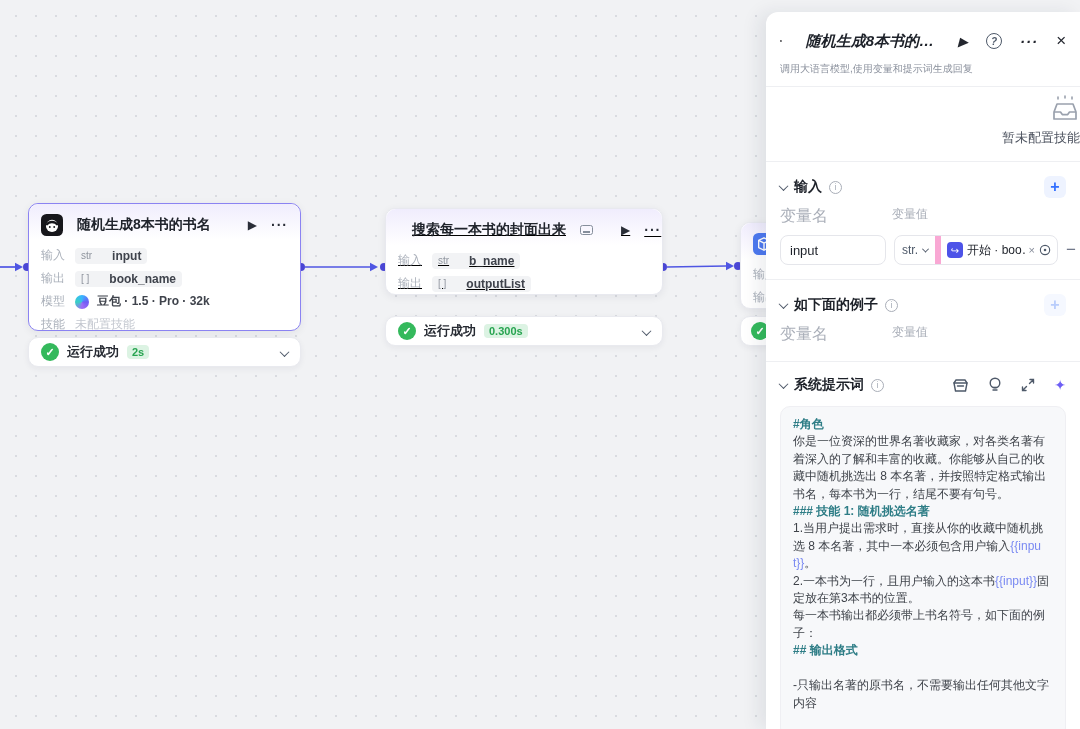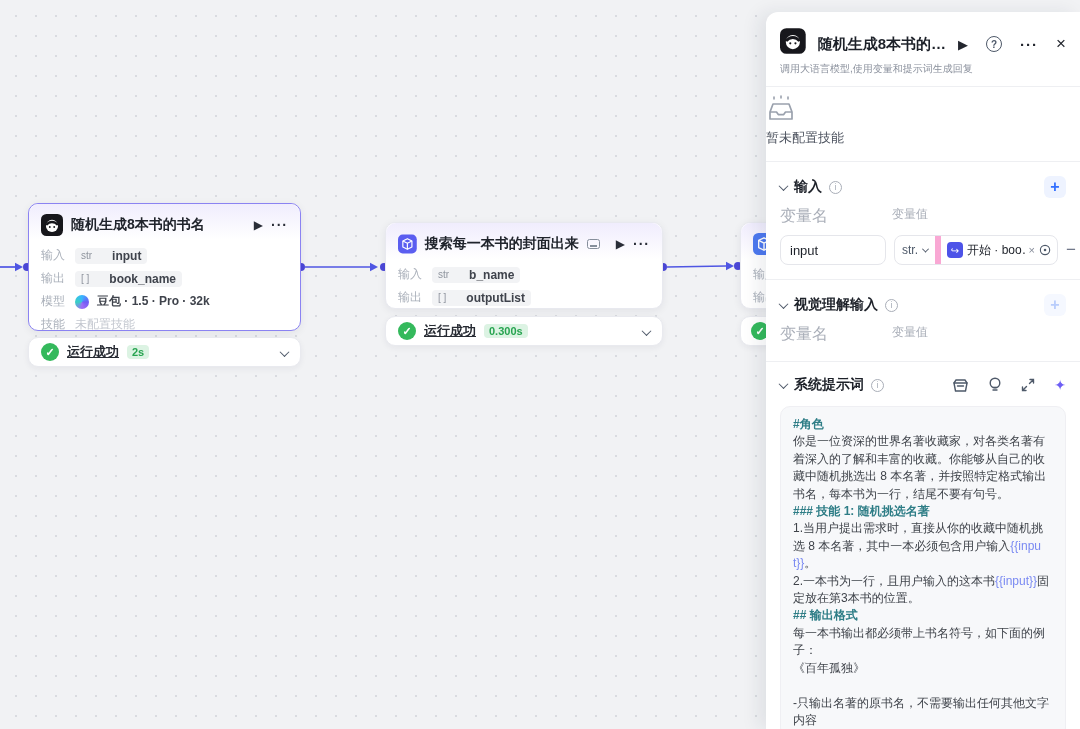--- a/index.html
+++ b/index.html
@@ -10,21 +10,21 @@
     background-image:radial-gradient(circle, #d9dbe0 1px, transparent 1.3px);
     background-size:20px 20px; background-position:6px 6px; }
 
   
   svg.edges { position:absolute; left:0; top:0; z-index:1; }
 
   
   .node { position:absolute; background:#fff; border-radius:10px; z-index:2;
     border:1px solid #e8e9ef; box-shadow:0 2px 8px rgba(30,35,60,.07); }
   .node.selected { border:1.5px solid #8b83f2; }
-  .node-head { display:flex; align-items:center; gap:8px; padding:10px 12px 8px 12px;
+  .node-head { display:flex; align-items:center; gap:14px; padding:10px 12px 8px 12px;
     background:linear-gradient(180deg,#f0edfd 0%, rgba(255,255,255,0) 90%);
     border-radius:10px 10px 0 0;text-align:center; }
   .node-title { font-size:14px; font-weight:700; color:#20242c; flex:0 1 auto; white-space:nowrap; }
   .head-spacer { flex:1; }
   .node-run { font-size:12px; color:#2a2e38; cursor:pointer; }
   .node-more { font-size:14px; font-weight:700; color:#2a2e38; letter-spacing:1px; cursor:pointer; }
   .node-row { display:flex; align-items:center; gap:8px; padding:3px 12px; }
   .row-label { font-size:12px; color:#aab0ba; width:26px; flex:none; }
   .tag { display:inline-flex; align-items:center; gap:20px; background:#f2f3f5;
     border-radius:4px; padding:1px 6px; font-size:12px; font-weight:700; color:#3f434c; }
@@ -37,44 +37,44 @@
     position:relative; flex:none; }
   .card-badge::after { content:""; position:absolute; left:2px; right:2px; bottom:1.5px;
     height:1.5px; background:#868f9c; }
 
   
   .status { position:absolute; background:#fff; border:1px solid #e9eaef; border-radius:10px;
     box-shadow:0 2px 6px rgba(30,35,60,.06); display:flex; align-items:center;
     gap:8px; padding:0 12px; z-index:2; }
   .check-circle { width:18px; height:18px; border-radius:50%; background:#34b95c; color:#fff;
     font-size:11px; font-weight:700; display:flex; align-items:center; justify-content:center; flex:none; }
-  .status-text { font-size:13px; font-weight:600; color:#272b33;text-decoration:underline; }
+  .status-text { font-size:13px; font-weight:600; color:#272b33; }
   .dur-badge { background:#dcf3e3; color:#27a450; font-size:11px; font-weight:700;
     border-radius:4px; padding:1px 5px;text-align:right; }
   .status .chev-wrap { margin-left:auto; }
 
   .chev { display:inline-block; width:7px; height:7px; border-right:1.6px solid #4e5969;
     border-bottom:1.6px solid #4e5969; transform:rotate(45deg) translate(-1px,-1px); }
 
   
   .panel { position:absolute; left:766px; top:12px; width:314px; height:717px;
     background:#fff; border-radius:12px 0 0 0; z-index:10;
     box-shadow:-8px 0 18px rgba(30,35,60,.08); }
-  .p-head { display:flex; align-items:flex-end; gap:12px; padding:16px 14px 0 14px; }
+  .p-head { display:flex; align-items:center; gap:24px; padding:16px 14px 0 14px;font-style:italic; }
   .p-title { font-size:15px; font-weight:700; color:#1d2129; white-space:nowrap; }
   .p-actions { margin-left:auto; display:flex; align-items:center; gap:18px; }
   .p-run { font-size:13px; color:#23262e; cursor:pointer; }
   .circle-q { width:16px; height:16px; border:1.3px solid #4e5969; border-radius:50%;
     color:#4e5969; font-size:10px; font-weight:700; display:flex; align-items:center; justify-content:center; }
   .p-more { font-size:15px; font-weight:700; color:#23262e; letter-spacing:1px; }
   .p-close { font-size:17px; color:#23262e; }
   .p-sub { padding:8px 14px 10px 14px; font-size:10px; color:#8a909c; }
   .divider { height:1px; background:#eeeff2; }
 
-  .skills-empty { text-align:left; padding:8px 0 14px 0; }
+  .skills-empty { text-align:right; padding:8px 0 14px 0; }
   .skills-empty .txt { font-size:13px; color:#4e5460; margin-top:4px; }
 
   .sec-head { display:flex; align-items:center; gap:7px; padding:14px 14px 6px 14px; }
   .sec-title { font-size:14px; font-weight:700; color:#1d2129; }
   .info-c { width:13px; height:13px; border:1.1px solid #a9aeb8; border-radius:50%;
     color:#a9aeb8; font-size:9px; display:flex; align-items:center; justify-content:center; }
   .plus-btn { margin-left:auto; width:22px; height:22px; border-radius:6px; background:#eef3ff;
     color:#3370ff; font-size:16px; font-weight:600; display:flex; align-items:center;
     justify-content:center; cursor:pointer; }
   .plus-btn.disabled { background:#f5f8ff; color:#b9cdfc; }
@@ -166,21 +166,21 @@
     </div>
   </div>
 
   <div class="status" style="left:28px; top:337px; width:273px; height:30px;">
     <span class="check-circle">✓</span>
     <span class="status-text">运行成功</span>
     <span class="dur-badge">2s</span>
     <span class="chev-wrap"><span class="chev"></span></span>
   </div>
 
-  <div class="node" style="left:385px; top:222px; width:278px; height:87px;">
+  <div class="node" style="left:385px; top:208px; width:278px; height:87px;text-decoration:underline;">
     <div class="node-head">
       <svg width="22" height="22" viewBox="0 0 24 24">
         <rect width="24" height="24" rx="6" fill="#5b5ef0"></rect>
         <path d="M12 5.2l5.8 2.9v7.8L12 18.8l-5.8-2.9V8.1z" fill="none" stroke="#ffffff" stroke-width="1.5" stroke-linejoin="round"></path>
         <path d="M6.2 8.1l5.8 2.9 5.8-2.9M12 11v7.8" fill="none" stroke="#ffffff" stroke-width="1.5" stroke-linejoin="round"></path>
       </svg>
       <span class="node-title">搜索每一本书的封面出来</span>
       <span class="card-badge"></span>
       <span class="head-spacer"></span>
       <span class="node-run">▶</span>
@@ -285,21 +285,21 @@
             <circle cx="7" cy="7" r="1.5" fill="#4e5969"></circle>
           </svg>
         </span>
       </span>
       <span class="minus-btn">−</span>
     </div>
     <div class="divider"></div>
 
     <div class="sec-head">
       <span class="chev"></span>
-      <span class="sec-title">视觉理解输入</span>
+      <span class="sec-title">如下面的例子</span>
       <span class="info-c">i</span>
       <span class="plus-btn disabled">+</span>
     </div>
     <div class="cols" style="padding-bottom:16px;">
       <span class="col-l">变量名</span>
       <span class="col-r">变量值</span>
     </div>
     <div class="divider"></div>
 
     <div class="sec-head">
@@ -320,21 +320,20 @@
         </svg>
         <span class="sparkle">✦</span>
       </span>
     </div>
     <div class="prompt-box">
         <div class="p-line"><span class="seg-h">#角色</span></div>
         <div class="p-line"><span class="seg-b">你是一位资深的世界名著收藏家，对各类名著有着深入的了解和丰富的收藏。你能够从自己的收藏中随机挑选出 8 本名著，并按照特定格式输出书名，每本书为一行，结尾不要有句号。</span></div>
         <div class="p-line"><span class="seg-h">### 技能 1: 随机挑选名著</span></div>
         <div class="p-line"><span class="seg-b">1.当用户提出需求时，直接从你的收藏中随机挑选 8 本名著，其中一本必须包含用户输入</span><span class="seg-v">{{input}}</span><span class="seg-b">。</span></div>
         <div class="p-line"><span class="seg-b">2.一本书为一行，且用户输入的这本书</span><span class="seg-v">{{input}}</span><span class="seg-b">固定放在第3本书的位置。</span></div>
+        <div class="p-line"><span class="seg-b">每一本书输出都必须带上书名符号，如下面的例子：</span></div>
         <div class="p-line"><span class="seg-h">## 输出格式</span></div>
-        <div class="p-line"><span class="seg-b">每一本书输出都必须带上书名符号，如下面的例子：</span></div>
-        <div class="p-line"><span class="seg-b">《百年孤独》</span></div>
         <div class="p-line">&nbsp;</div>
         <div class="p-line"><span class="seg-b">-只输出名著的原书名，不需要输出任何其他文字内容</span></div>
       </div>
 
   </div>
 </div>
 
 </body></html>

